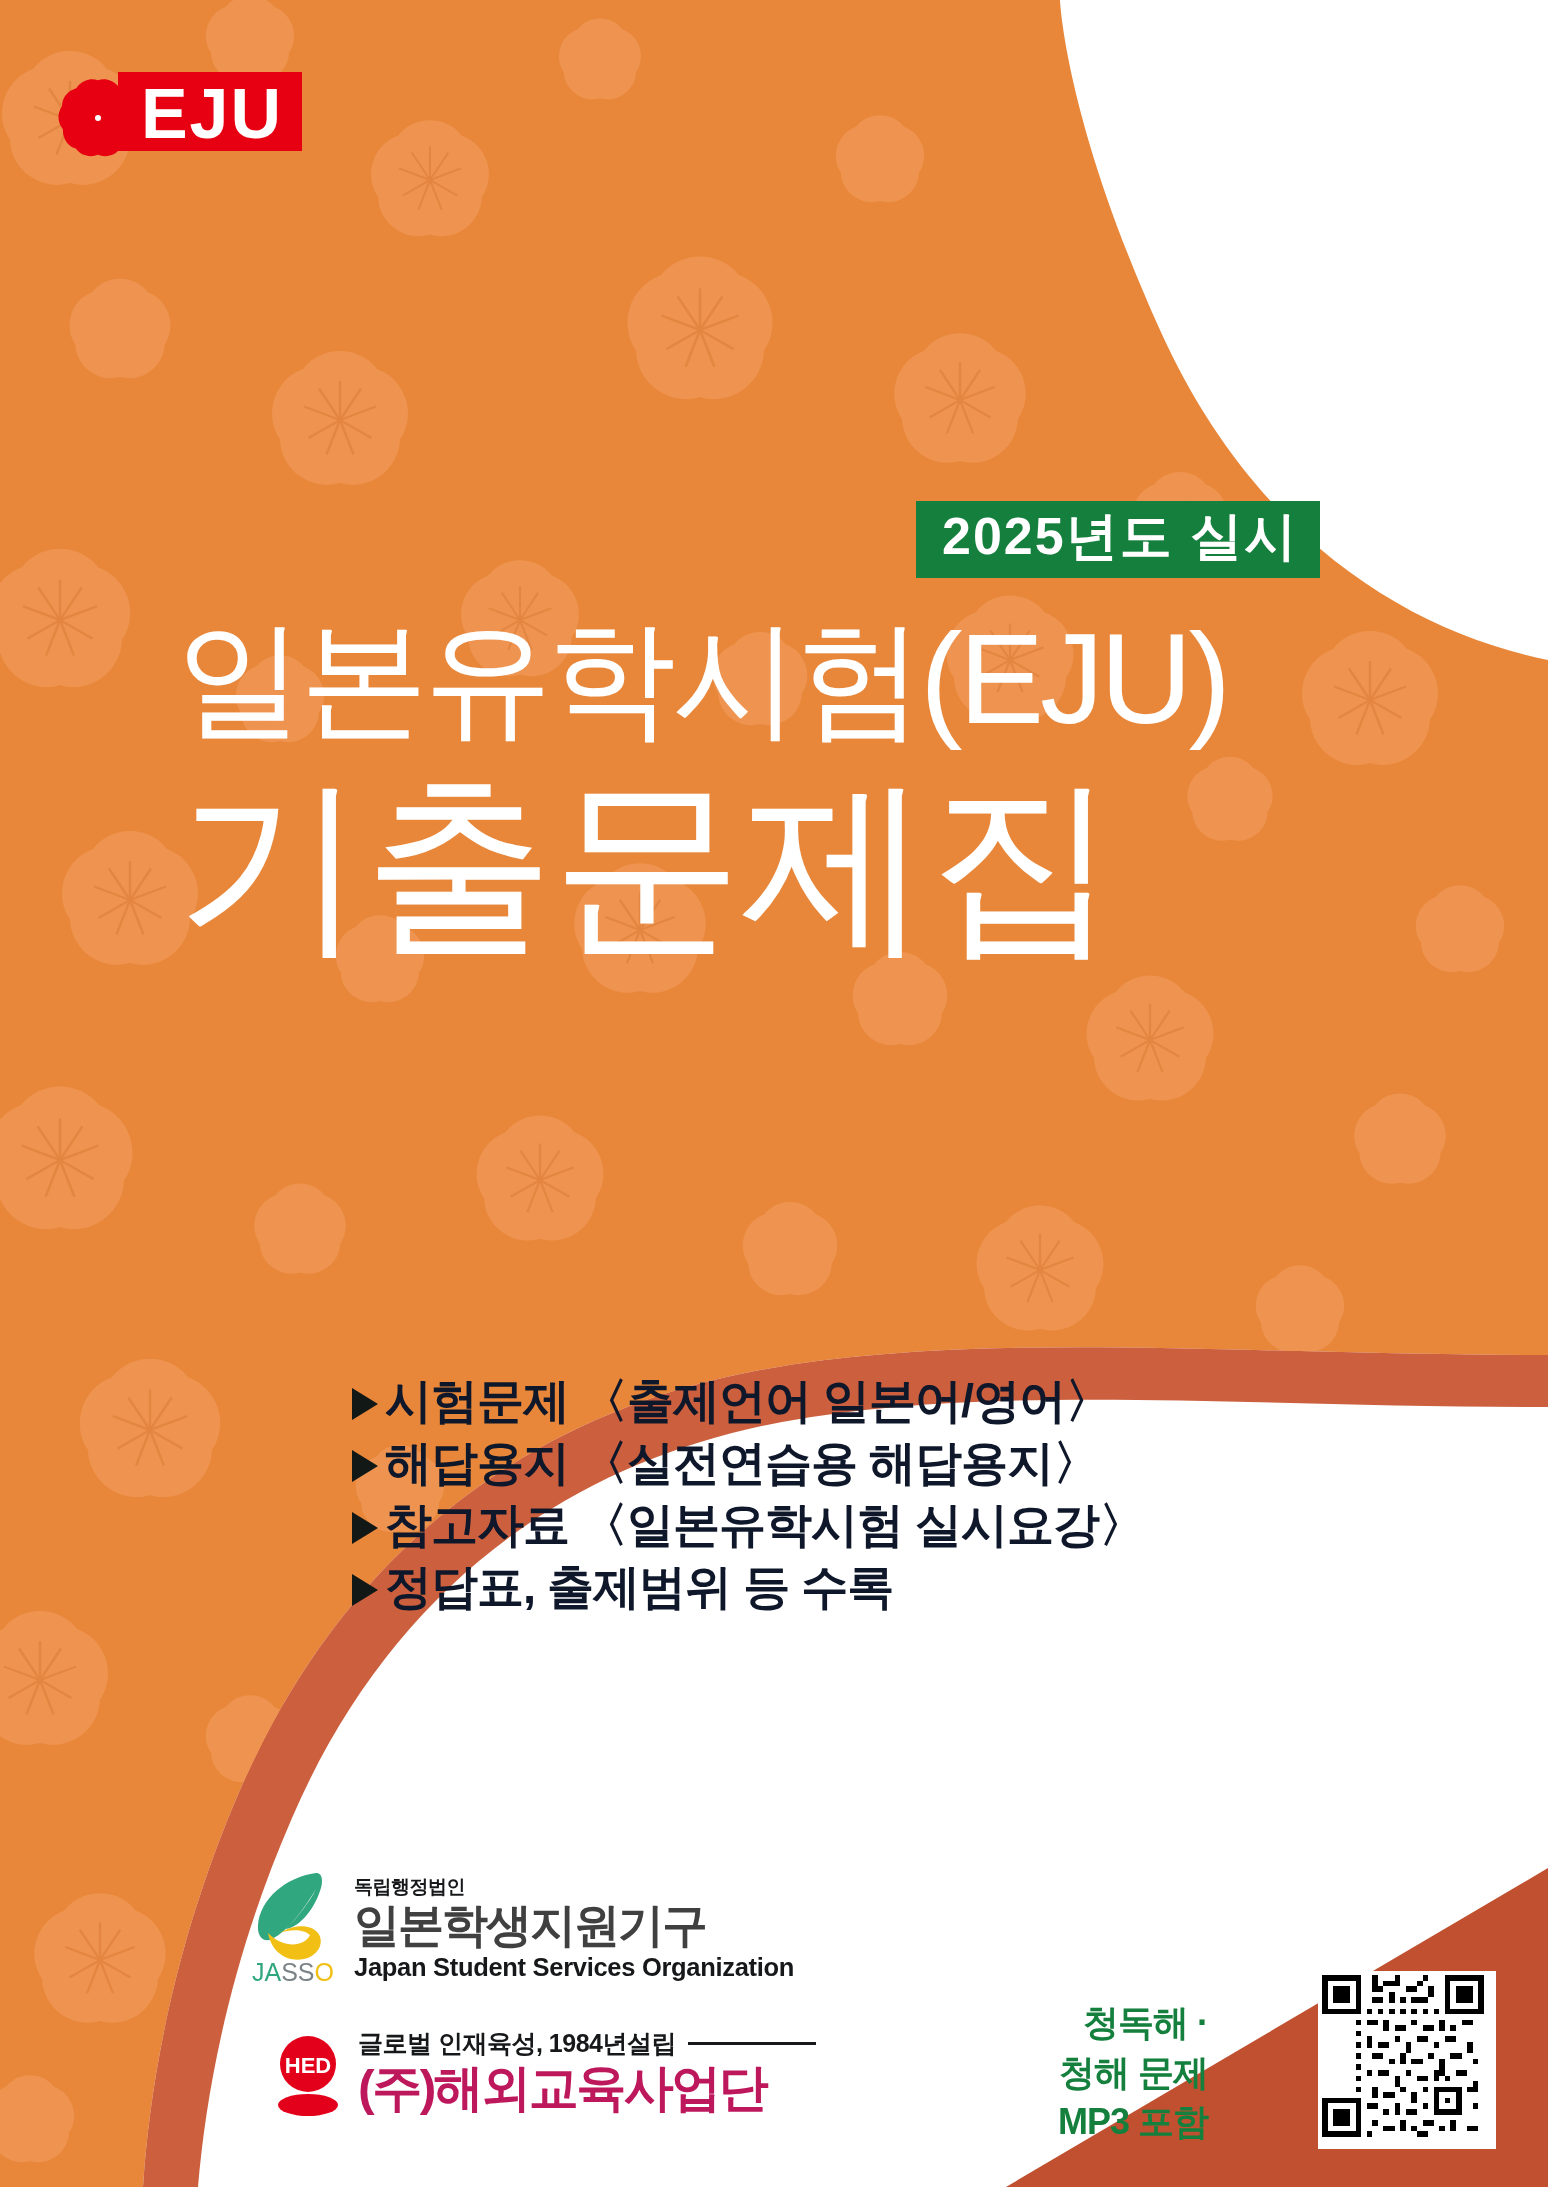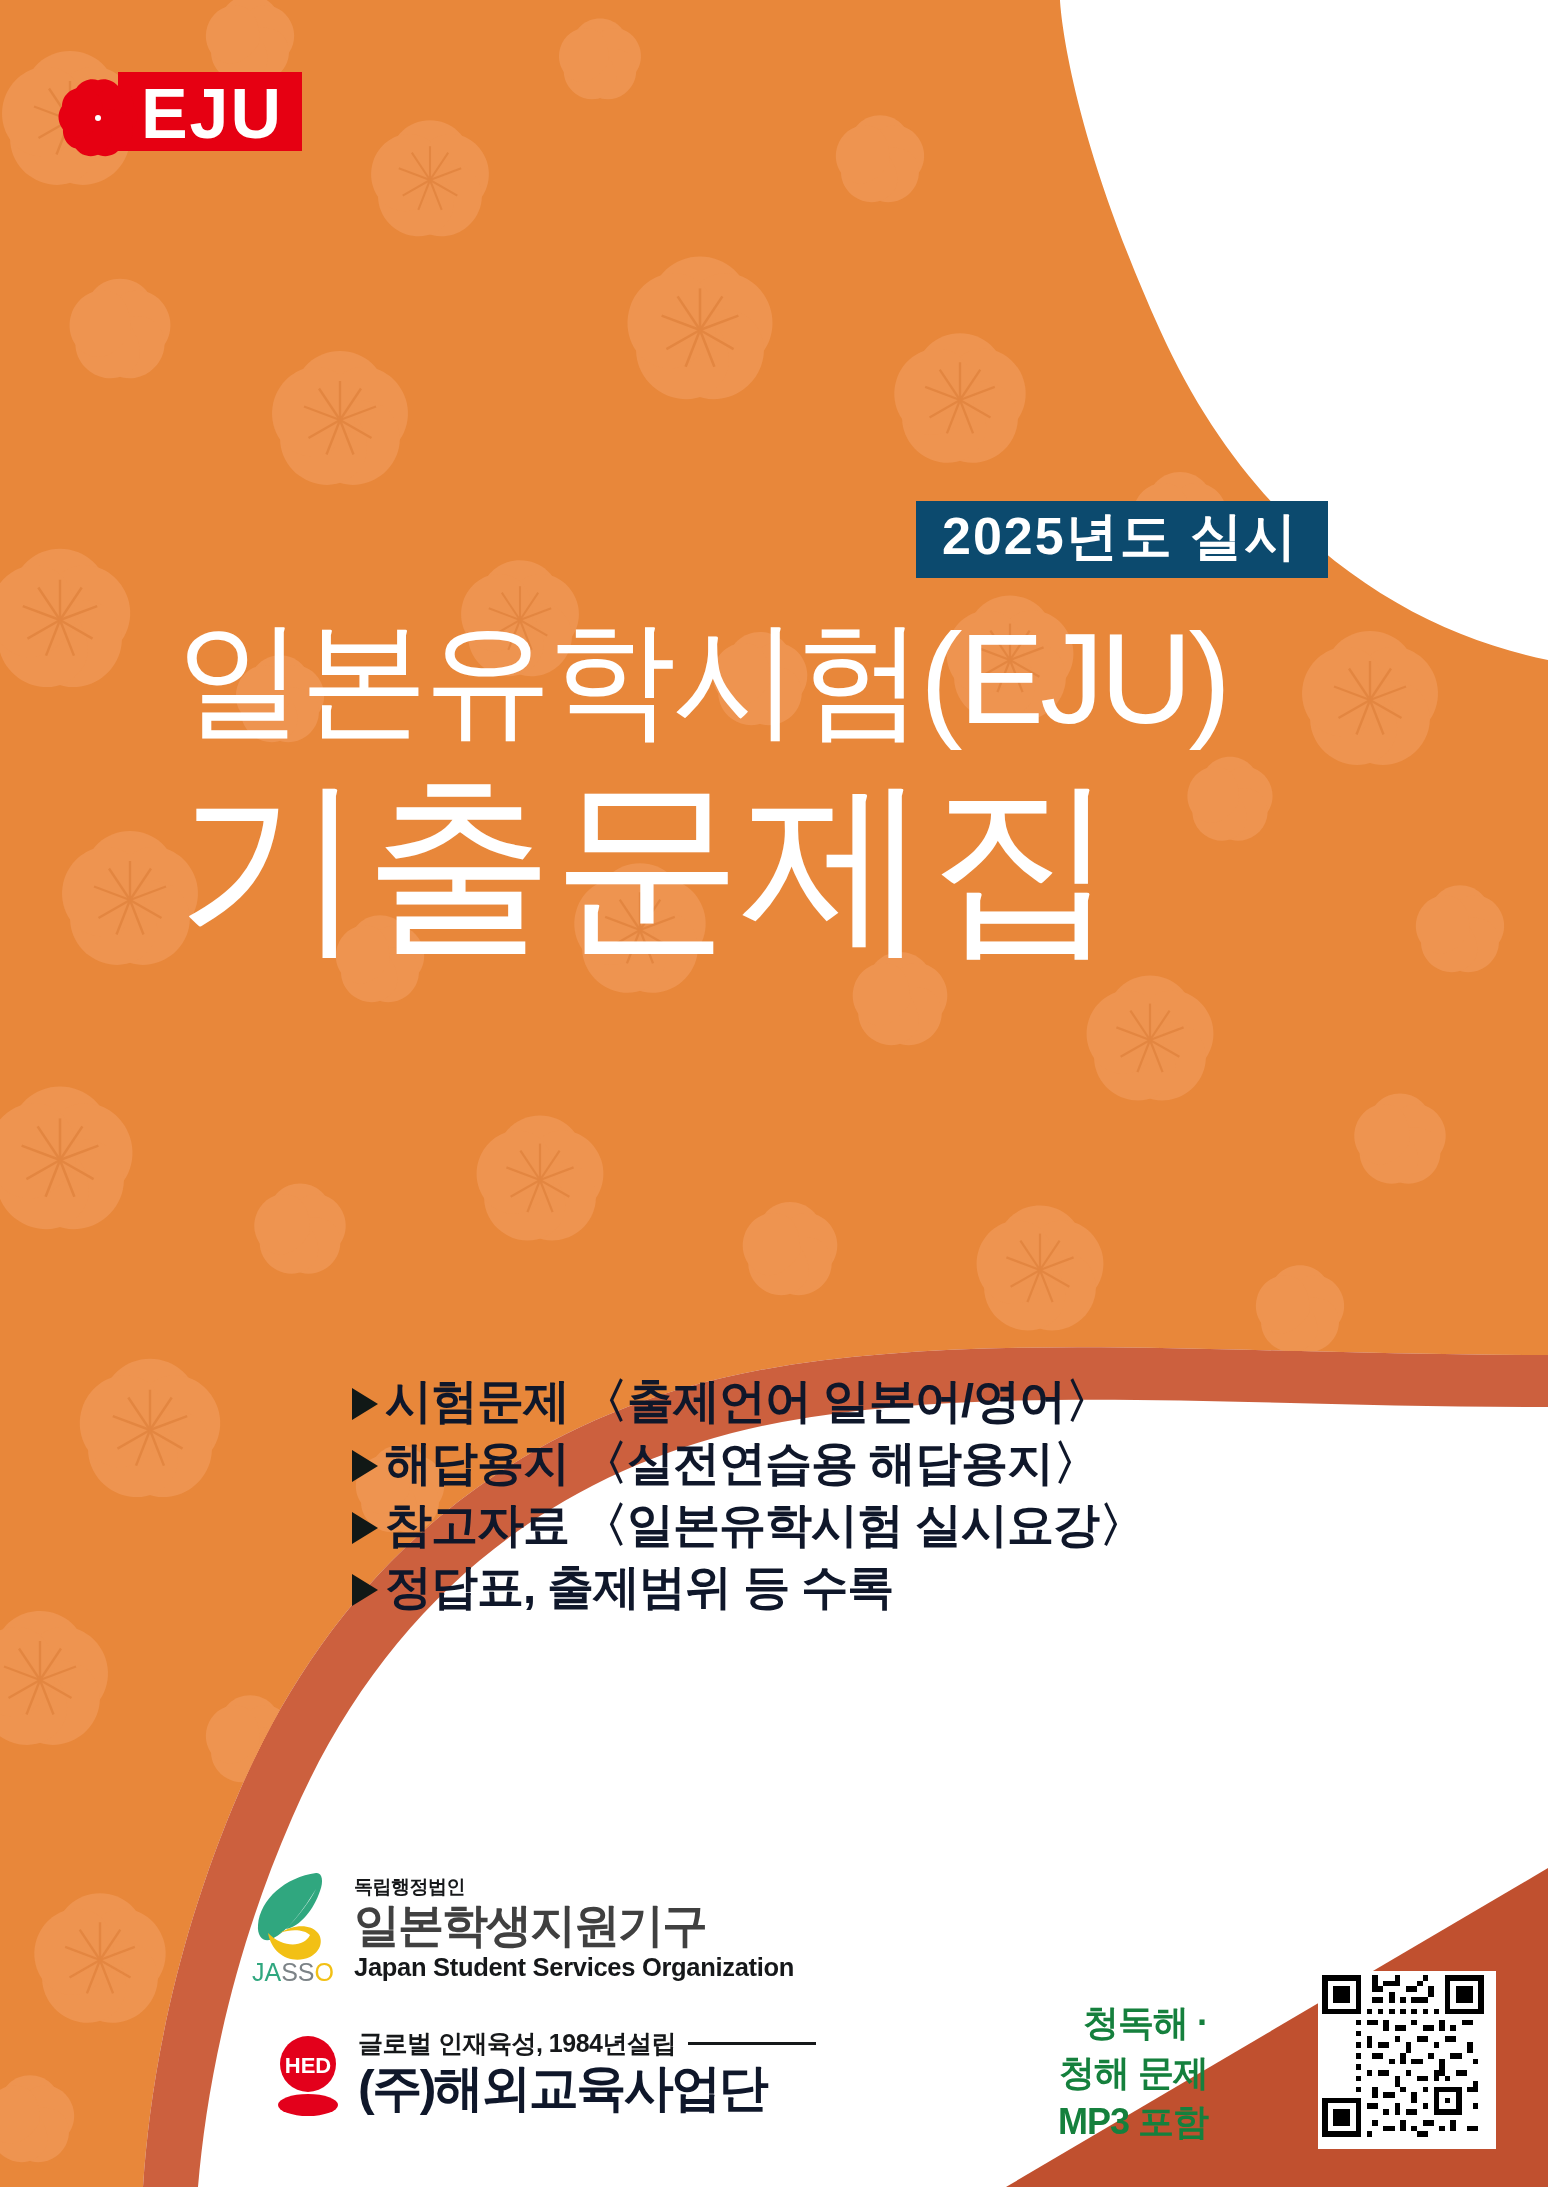--- a/index.html
+++ b/index.html
@@ -22,22 +22,22 @@
   }
   
   .eju-logo{
     position:absolute;left:52px;top:66px;
     width:250px;height:98px;z-index:40;
   }
   
   .year-banner{
     position:absolute;
     left:916px;top:501px;
-    padding:8px 30px 14px 26px;
-    background:#0c4a6e;
+    padding:8px 22px 14px 26px;
+    background:#15803d;
     z-index:30;
   }
   .year-banner span{
     display:block;
     font-size:52px;
     font-weight:bold;
     color:#ffffff;
     letter-spacing:2px;
     line-height:1.05;
     white-space:nowrap;
@@ -105,21 +105,21 @@
   .jasso-l3{font-size:25.5px;font-weight:bold;color:#16181a;letter-spacing:-0.3px;line-height:1.2;margin-top:1px;}
   
   .hed-block{
     position:absolute;left:272px;top:2030px;
     z-index:30;display:flex;align-items:flex-end;
   }
   .hed-mark{position:relative;width:72px;height:84px;flex:0 0 auto;text-decoration:underline;}
   .hed-text{margin-left:14px;padding-bottom:2px;}
   .hed-l1{display:flex;align-items:center;font-size:25px;font-weight:bold;color:#16181a;letter-spacing:-0.5px;line-height:1.1;white-space:nowrap;}
   .hed-rule{display:inline-block;width:128px;height:3px;background:#16181a;margin-left:12px;}
-  .hed-l2{font-size:50px;font-weight:bold;color:#0f172a;letter-spacing:-2.5px;line-height:1.1;margin-top:3px;white-space:nowrap;}
+  .hed-l2{font-size:50px;font-weight:bold;color:#be185d;letter-spacing:-2.5px;line-height:1.1;margin-top:3px;white-space:nowrap;}
   .mp3-text{
     position:absolute;
     right:340px;bottom:40px;
     z-index:33;
     text-align:right;
     color:#15803d;
     font-size:36px;
     font-weight:bold;
     line-height:1.38;
     letter-spacing:-1px;

